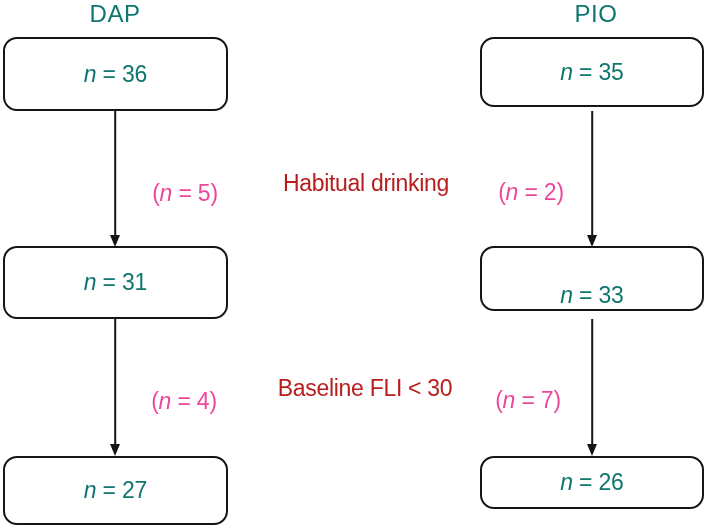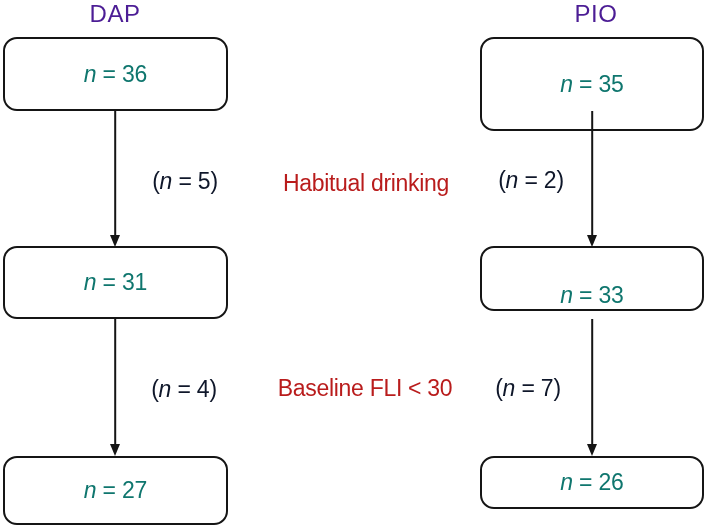--- a/index.html
+++ b/index.html
@@ -11,21 +11,21 @@
     overflow: hidden;
     font-family: "Liberation Sans", sans-serif;
     color: #3d3d3d;
   }
   .col-title {
     position: absolute;
     transform: translate(-50%, -50%);
     font-size: 24px;
     letter-spacing: 0.5px;
     white-space: nowrap;
-    color: #4c1d95;
+    color: #0f766e;
   }
   .box {
     position: absolute;
     box-sizing: border-box;
     background: #ffffff;
     border: 2.5px solid #151515;
     border-radius: 14px;
     display: flex;
     align-items: center;
     justify-content: center;
@@ -57,21 +57,22 @@
     border-left: 5.5px solid transparent;
     border-right: 5.5px solid transparent;
     border-top: 12px solid #151515;
   }
   .note {
     position: absolute;
     transform: translate(-50%, -50%);
     font-size: 23px;
     letter-spacing: -0.2px;
     white-space: nowrap;
-    color: #0f172a;
+    color: #ec4899;
+    margin-top: 12px;
   }
   .note .it { font-style: italic; }
   .stage {
     position: absolute;
     transform: translate(-50%, -50%);
     font-size: 23px;
     letter-spacing: -0.3px;
     white-space: nowrap;
     color: #b91c1c;
   }
@@ -87,21 +88,21 @@
   <div class="box" style="left:3px; top:37px; width:225px; height:74px;">
     <span class="ntext"><span class="it">n</span><span> = 36</span></span>
   </div>
   <div class="box" style="left:3px; top:246px; width:225px; height:73px;">
     <span class="ntext"><span class="it">n</span><span> = 31</span></span>
   </div>
   <div class="box" style="left:3px; top:456px; width:225px; height:69px;">
     <span class="ntext"><span class="it">n</span><span> = 27</span></span>
   </div>
 
-  <div class="box" style="left:480px; top:37px; width:224px; height:94px;">
+  <div class="box" style="left:480px; top:37px; width:224px; height:70px;">
     <span class="ntext"><span class="it">n</span><span> = 35</span></span>
   </div>
   <div class="box" style="left:480px; top:246px; width:224px; height:65px;align-items:flex-end;">
     <span class="ntext"><span class="it">n</span><span> = 33</span></span>
   </div>
   <div class="box" style="left:480px; top:456px; width:224px; height:53px;">
     <span class="ntext"><span class="it">n</span><span> = 26</span></span>
   </div>
 
   <div class="arrow" style="left:109px; top:111px; height:136px;">

